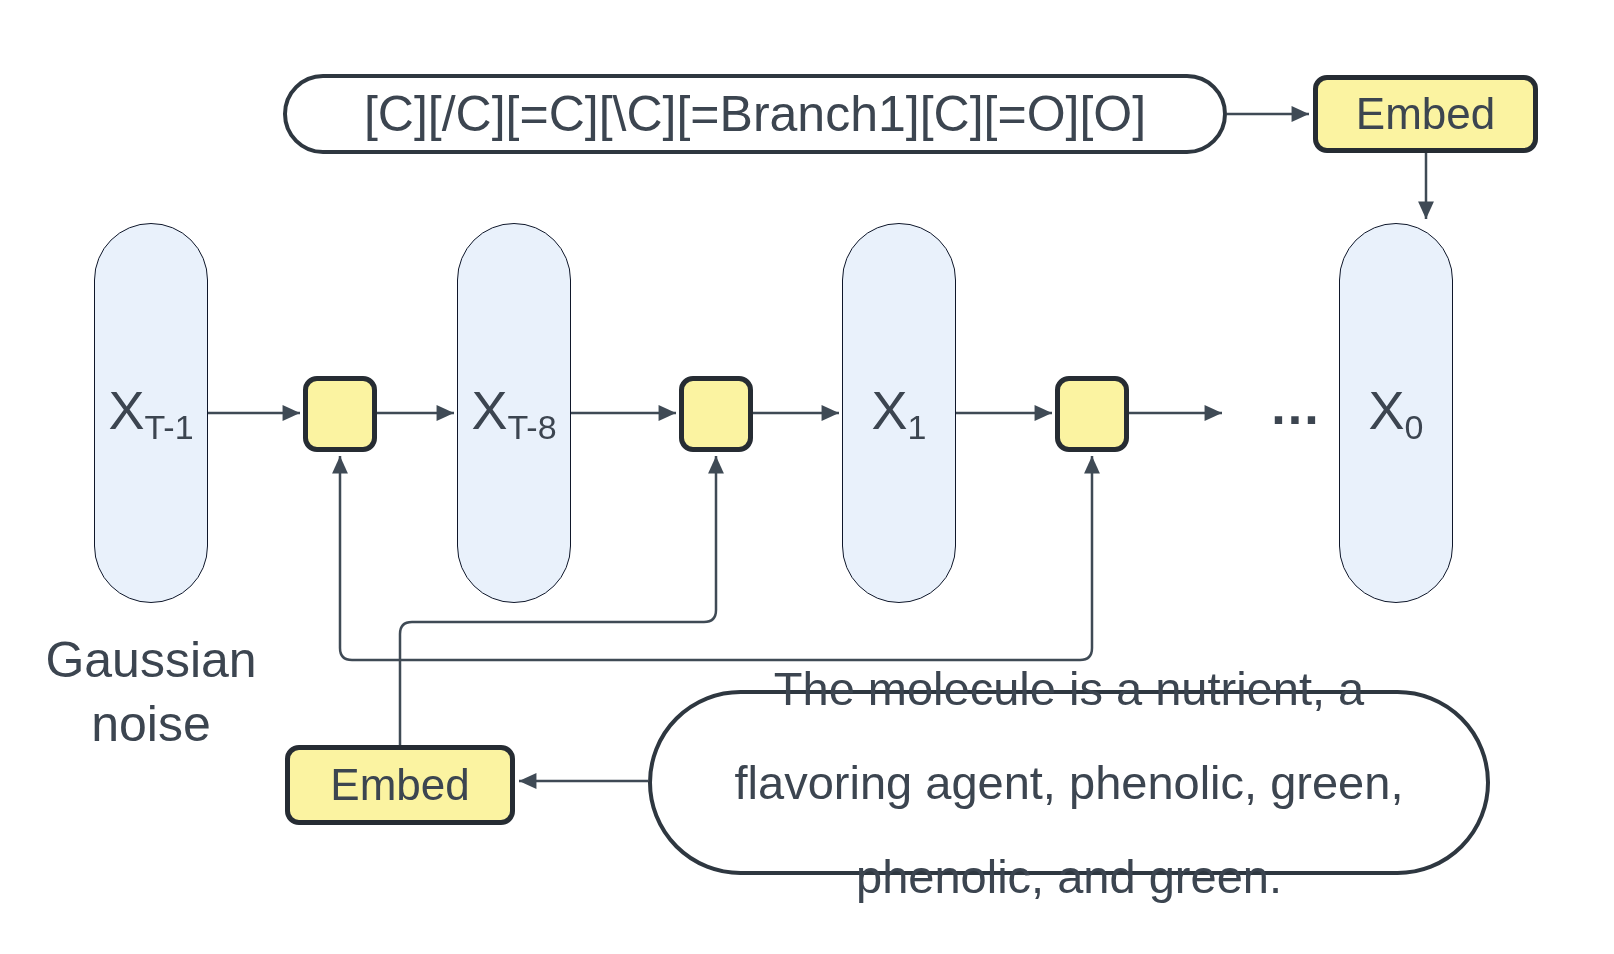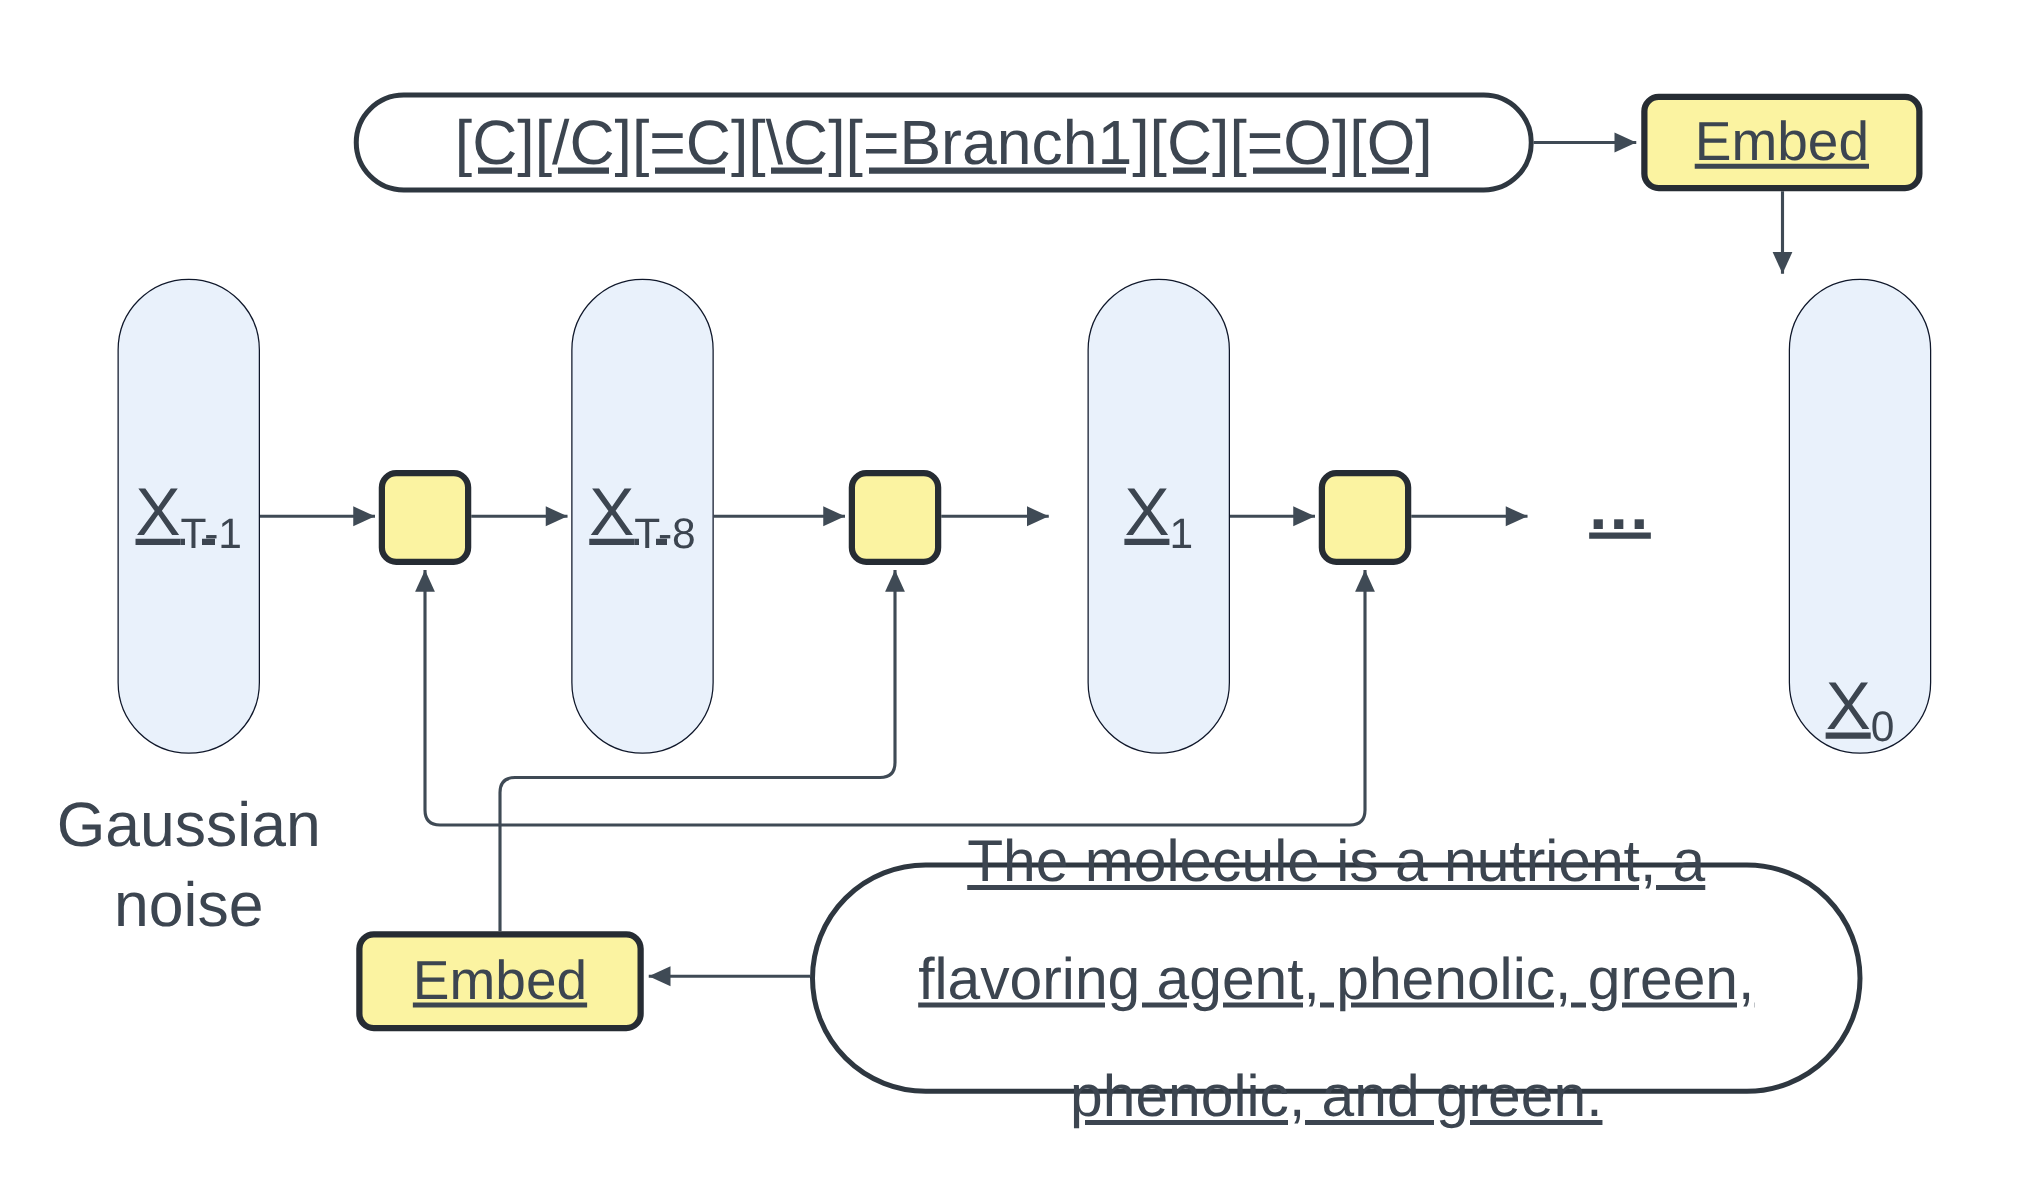--- a/index.html
+++ b/index.html
@@ -1,20 +1,20 @@
 <!DOCTYPE html>
 <html><head>
 <meta charset="utf-8">
 <style>
   html,body{margin:0;padding:0;background:#ffffff;}
   body{width:1614px;height:954px;position:relative;overflow:hidden;
        font-family:"Liberation Sans", sans-serif;color:#3c4550;}
   .stage{position:absolute;left:0;top:0;width:1614px;height:954px;}
   svg.wires{position:absolute;left:0;top:0;z-index:1;}
-  .node{position:absolute;box-sizing:border-box;display:flex;align-items:center;justify-content:center;z-index:2;text-decoration:underline;}
+  .node{position:absolute;box-sizing:border-box;display:flex;align-items:center;justify-content:center;z-index:2;}
   .pill{border:4px solid #2e3740;border-radius:42px;background:#ffffff;}
   .capsule{border:1px solid #0f172a;border-radius:58px;background:#e9f1fb;width:114px;height:380px;top:223px;}
   .sq{border:5px solid #262c33;border-radius:14px;background:#fbf3a1;width:74px;height:76px;top:376px;}
   .embed{border:5px solid #262c33;border-radius:14px;background:#fbf3a1;font-size:44px;color:#3c4550;}
   .selfies-pill{left:283px;top:74px;width:944px;height:80px;font-size:50px;letter-spacing:0px;}
   .cap-label{font-size:54px;}
   .cap-sub{font-size:34px;vertical-align:-10px;}
   .ellipsis{left:1246px;top:368px;width:100px;height:76px;font-size:52px;font-weight:bold;letter-spacing:2px;z-index:2;}
   .gaussian{left:30px;top:628px;width:242px;text-align:center;font-size:50px;line-height:64px;z-index:2;}
   .prompt{left:648px;top:690px;width:842px;height:185px;border-radius:94px;
@@ -61,31 +61,31 @@
   </div>
 
   <div class="node sq" style="left:303px;"></div>
 
   <div class="node capsule" style="left:457px;">
     <span class="cap-label lbl"><span>X</span><span class="cap-sub">T-8</span></span>
   </div>
 
   <div class="node sq" style="left:679px;"></div>
 
-  <div class="node capsule" style="left:870px;">
+  <div class="node capsule" style="left:842px;">
     <span class="cap-label lbl"><span>X</span><span class="cap-sub">1</span></span>
   </div>
 
   <div class="node sq" style="left:1055px;"></div>
 
   <div class="node ellipsis">
     <span class="lbl">...</span>
   </div>
 
-  <div class="node capsule" style="left:1431px;align-items:flex-end;">
+  <div class="node capsule" style="left:1339px;">
     <span class="cap-label lbl"><span>X</span><span class="cap-sub">0</span></span>
   </div>
 
   <div class="gaussian" style="position:absolute;">
     <div class="lbl">Gaussian</div>
     <div class="lbl">noise</div>
   </div>
 
   <div class="node embed" style="left:285px;top:745px;width:230px;height:80px;">
     <span class="lbl">Embed</span>

